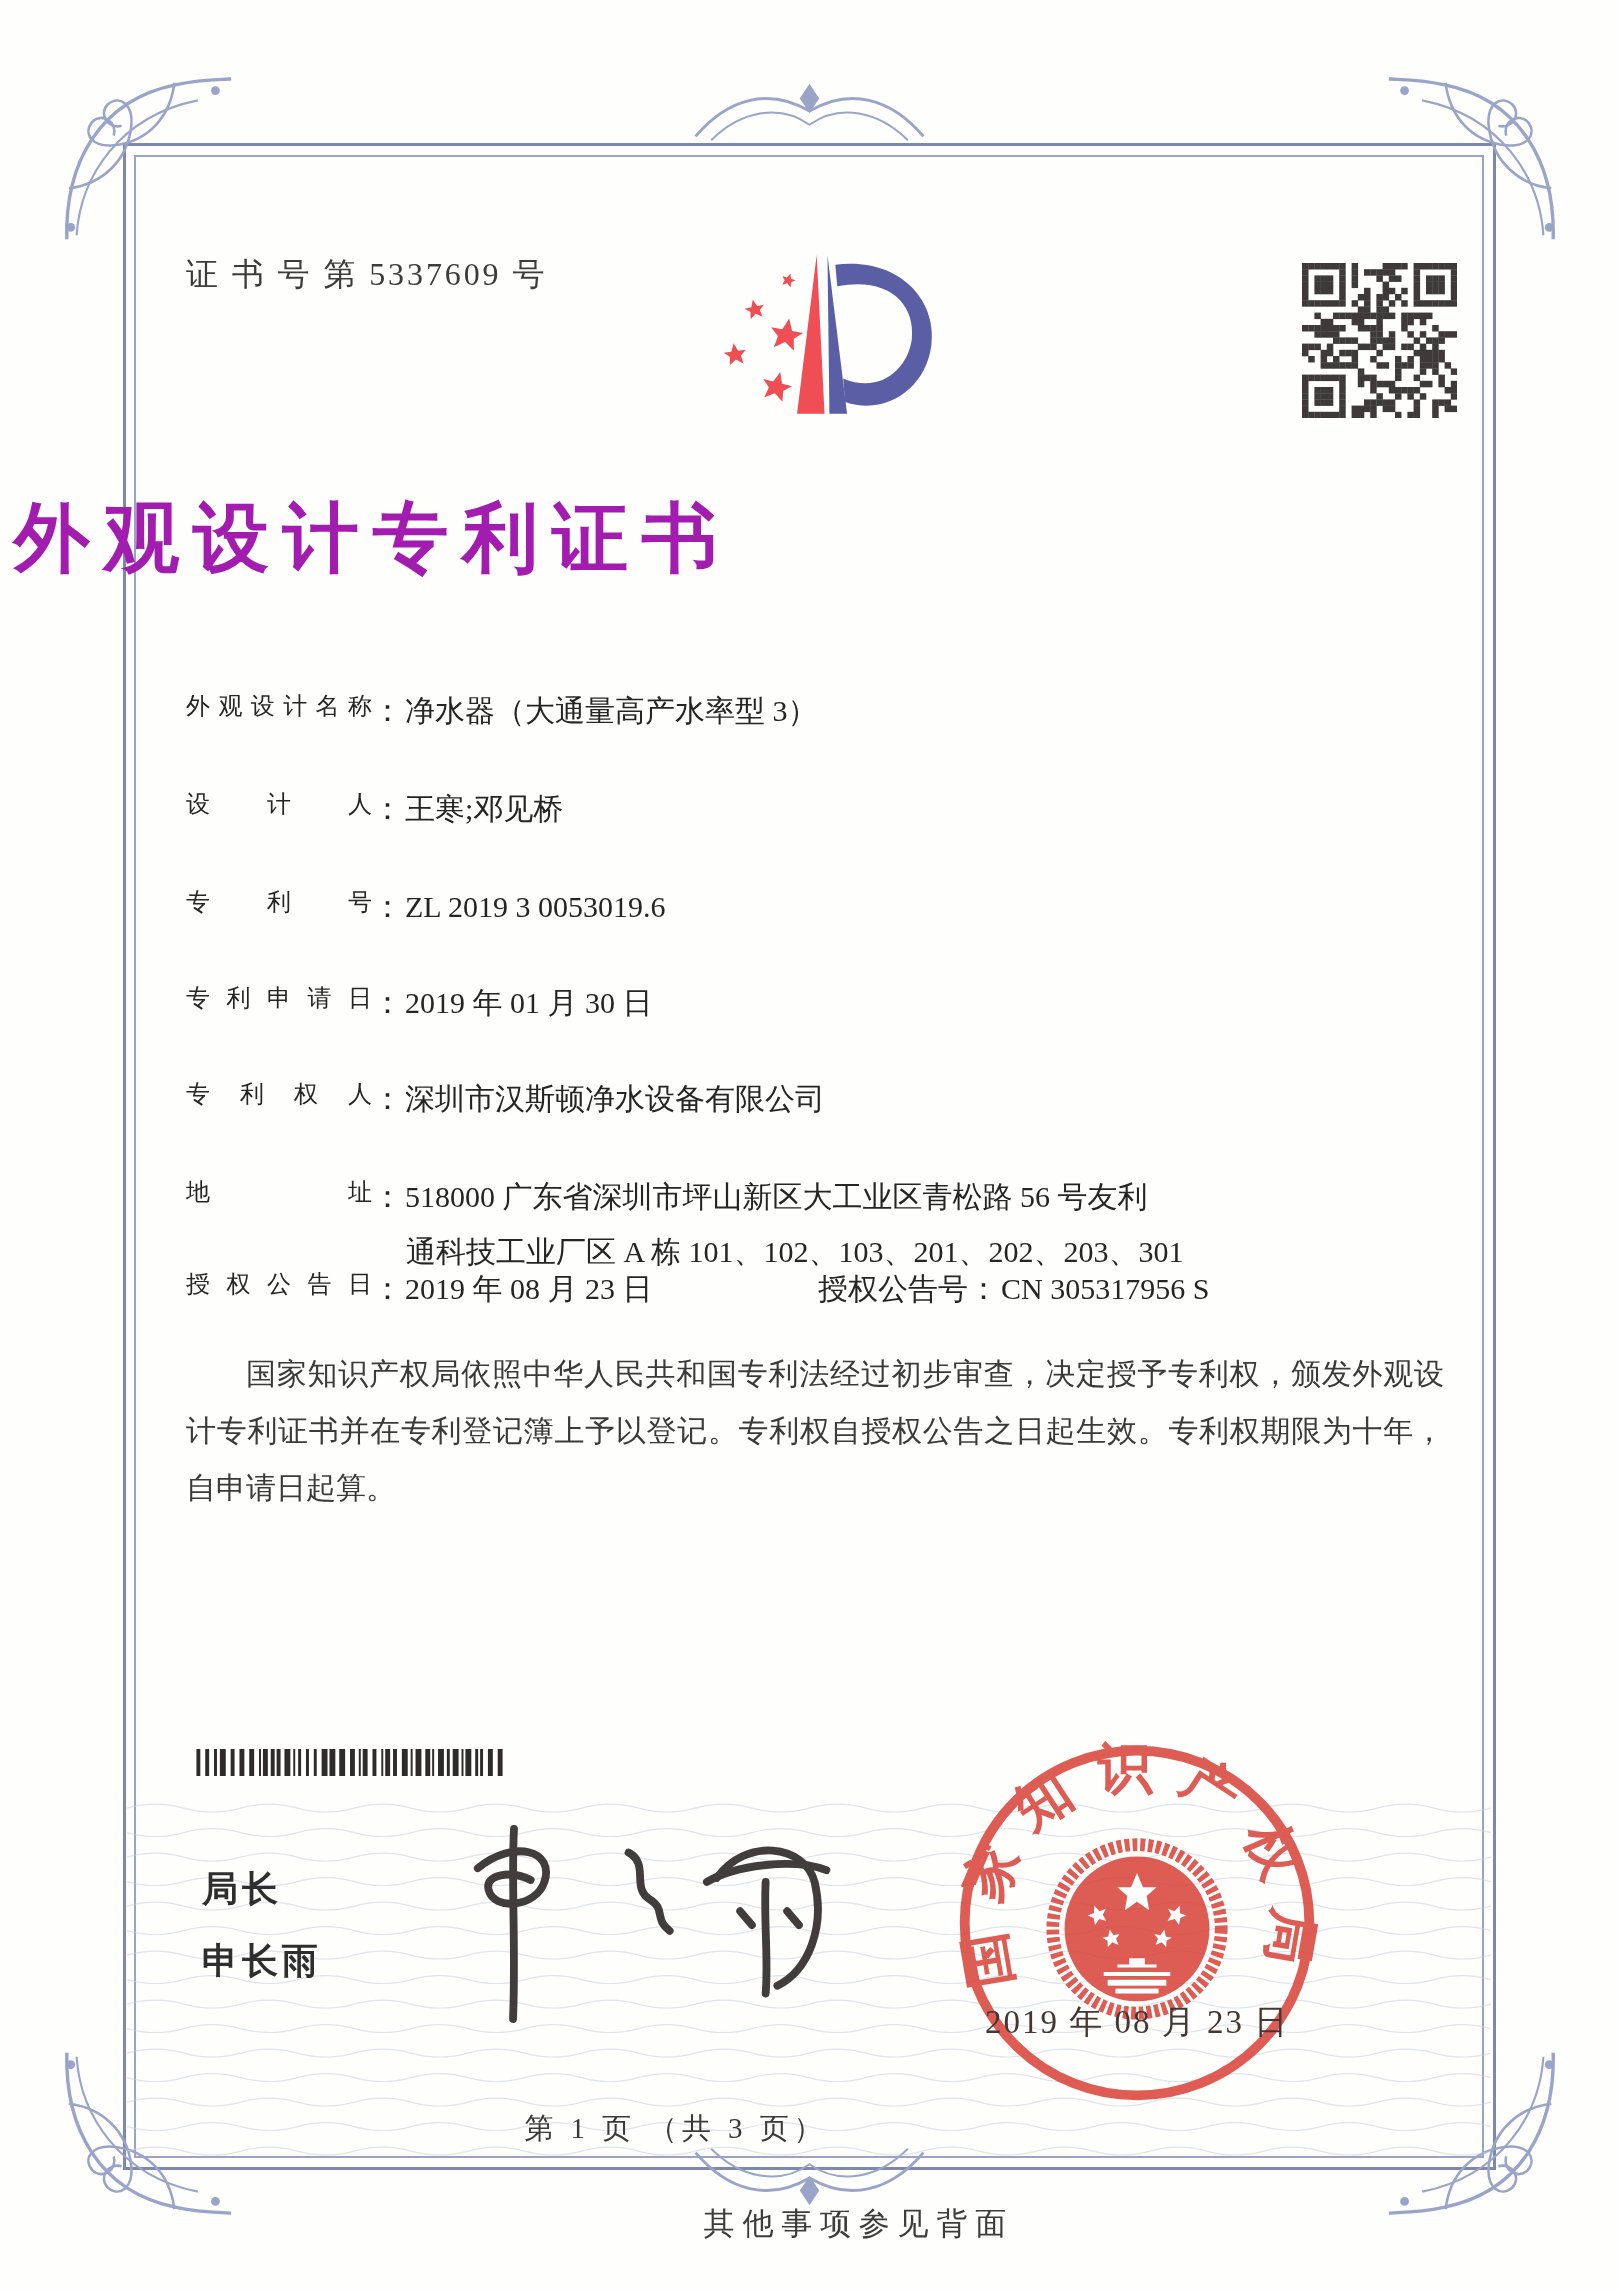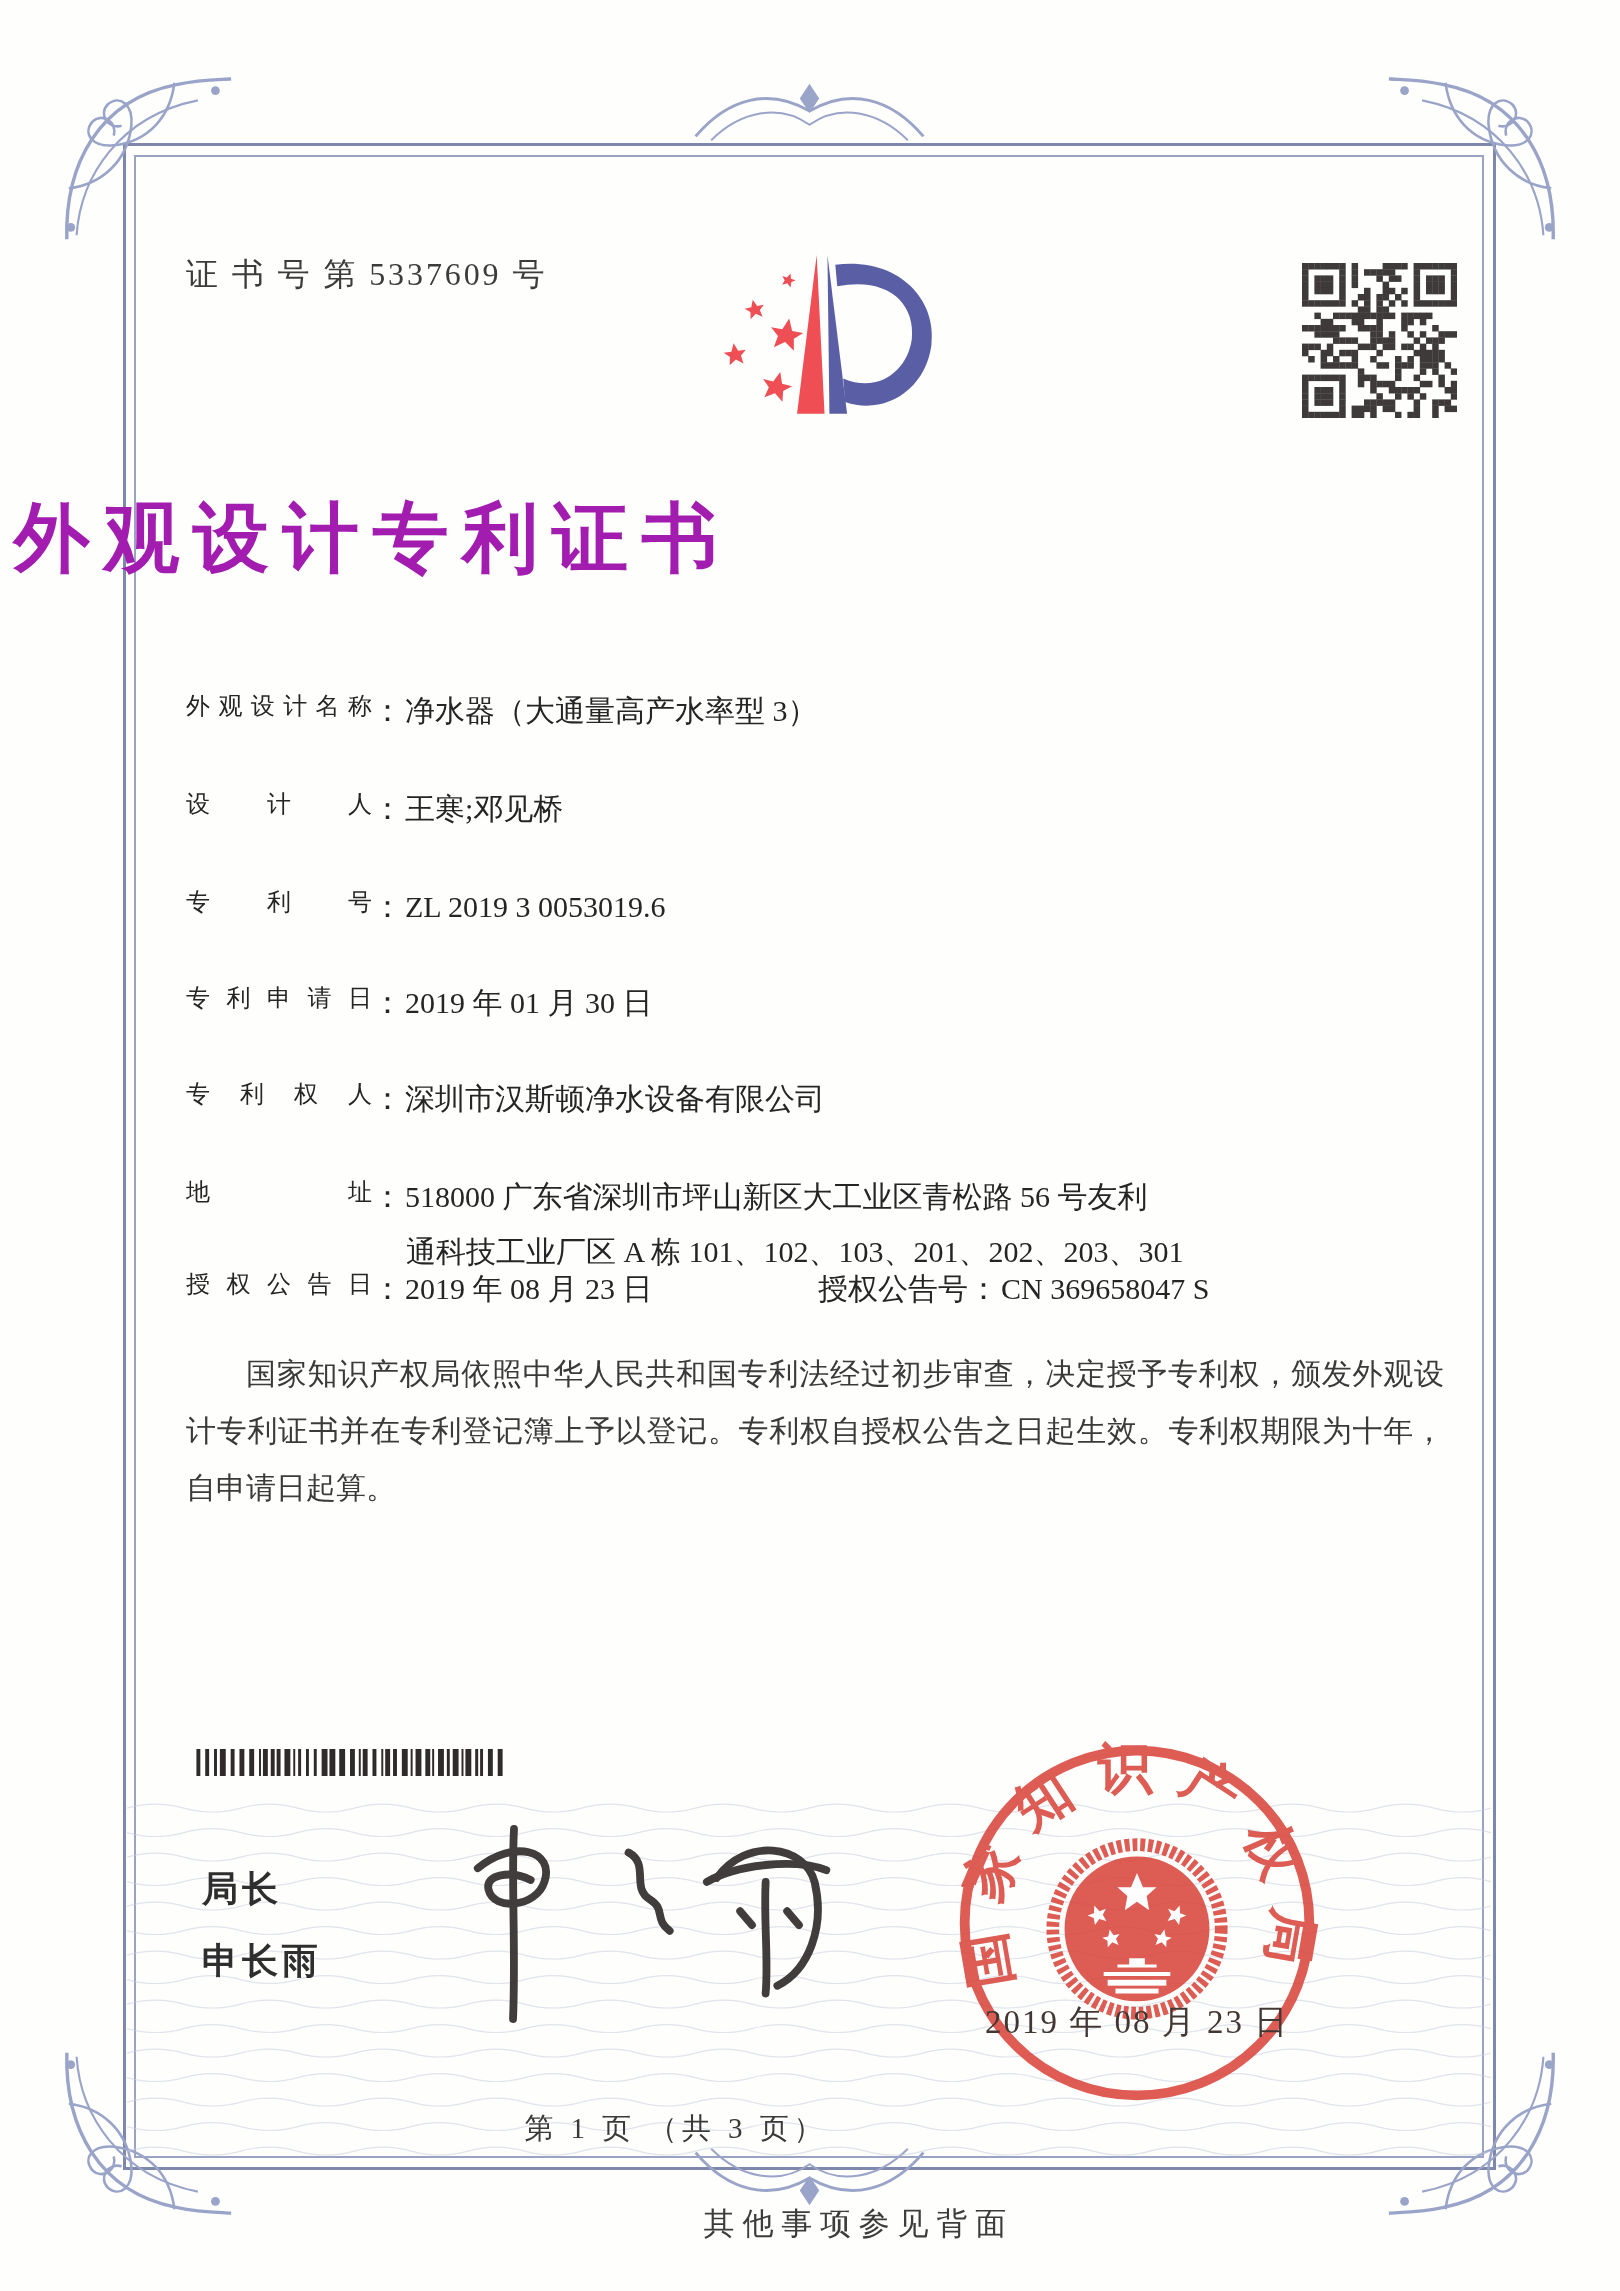--- a/index.html
+++ b/index.html
@@ -492,21 +492,21 @@
     <div class="row row-patentee">
       <span class="lbl">专 利 权 人</span><span class="colon">：</span><span class="val">深圳市汉斯顿净水设备有限公司</span>
     </div>
     <div class="row row-address">
       <span class="lbl">地 址</span><span class="colon">：</span><span class="val">518000 广东省深圳市坪山新区大工业区青松路 56 号友利</span>
       <span class="addr-line2 val">通科技工业厂区 A 栋 101、102、103、201、202、203、301</span>
     </div>
     <div class="row row-grant">
       <span class="lbl">授权公告日</span><span class="colon">：</span><span class="val">2019 年 08 月 23 日</span>
       <span class="pair2">
-        <span>授权公告号</span><span class="colon">：</span><span class="val">CN 369658047 S</span>
+        <span>授权公告号</span><span class="colon">：</span><span class="val">CN 305317956 S</span>
       </span>
     </div>
   </div>
 
   <div class="paras">
     <p>国家知识产权局依照中华人民共和国专利法经过初步审查，决定授予专利权，颁发外观设计专利证书并在专利登记簿上予以登记。专利权自授权公告之日起生效。专利权期限为十年，自申请日起算。</p>
   </div>
 
   <svg class="barcode" id="barcode" width="308" height="27.4" viewBox="0 0 314 28">
       <rect x="0" y="0" width="4" height="28" fill="#2f2b2b"></rect>

